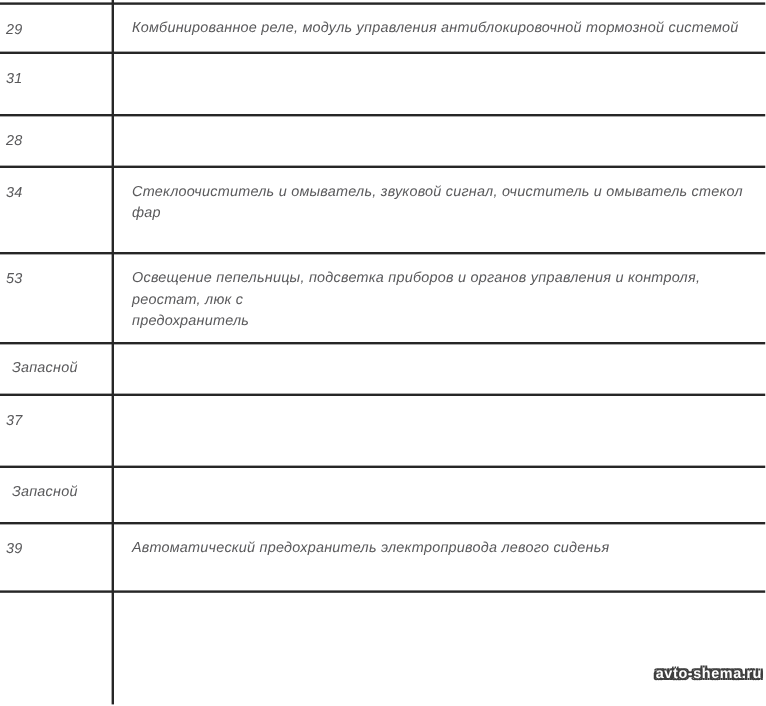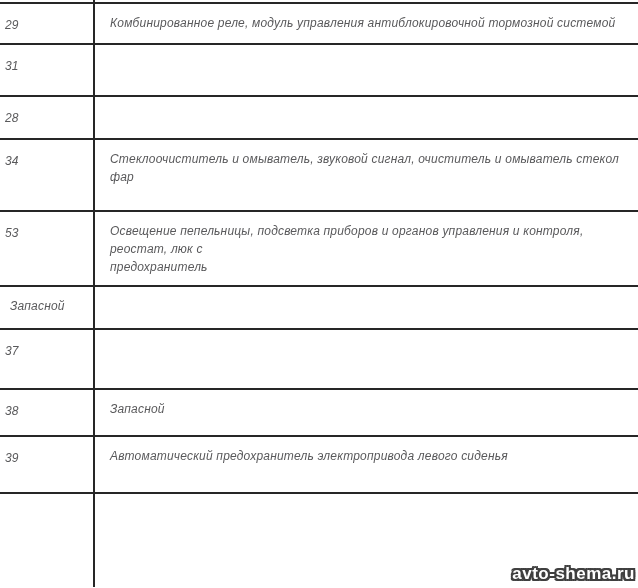--- a/index.html
+++ b/index.html
@@ -51,24 +51,24 @@
     white-space:pre-line;
   }
   .vline{
     position:absolute;
     left:93px;top:0;
     width:2px;height:587px;
     background:var(--border,#262626);
   }
   .watermark{
     position:absolute;
-    right:3px;bottom:4px;
+    right:3px;bottom:20px;
     font-weight:bold;
     font-style:normal;
-    font-size:17px;
+    font-size:12px;
     letter-spacing:0.5px;
     color:var(--wm-fill,#ffffff);
     text-shadow:
       -2px -2px 0 var(--wm-outline,#3f3f3f),
        2px -2px 0 var(--wm-outline,#3f3f3f),
       -2px  2px 0 var(--wm-outline,#3f3f3f),
        2px  2px 0 var(--wm-outline,#3f3f3f),
       -2px  0   0 var(--wm-outline,#3f3f3f),
        2px  0   0 var(--wm-outline,#3f3f3f),
        0   -2px 0 var(--wm-outline,#3f3f3f),
@@ -129,23 +129,20 @@
         </div>
   </div>
 
   <div class="row">
     <div class="cell-num">
       <span class="num-text">37</span>
     </div>
   </div>
 
   <div class="row">
-    <div class="cell-num">
-      <span class="num-text">38</span>
-    </div>
     <div class="cell-desc">
           <p class="para">Запасной</p>
         </div>
   </div>
 
   <div class="row">
     <div class="cell-num">
       <span class="num-text">39</span>
     </div>
     <div class="cell-desc">

